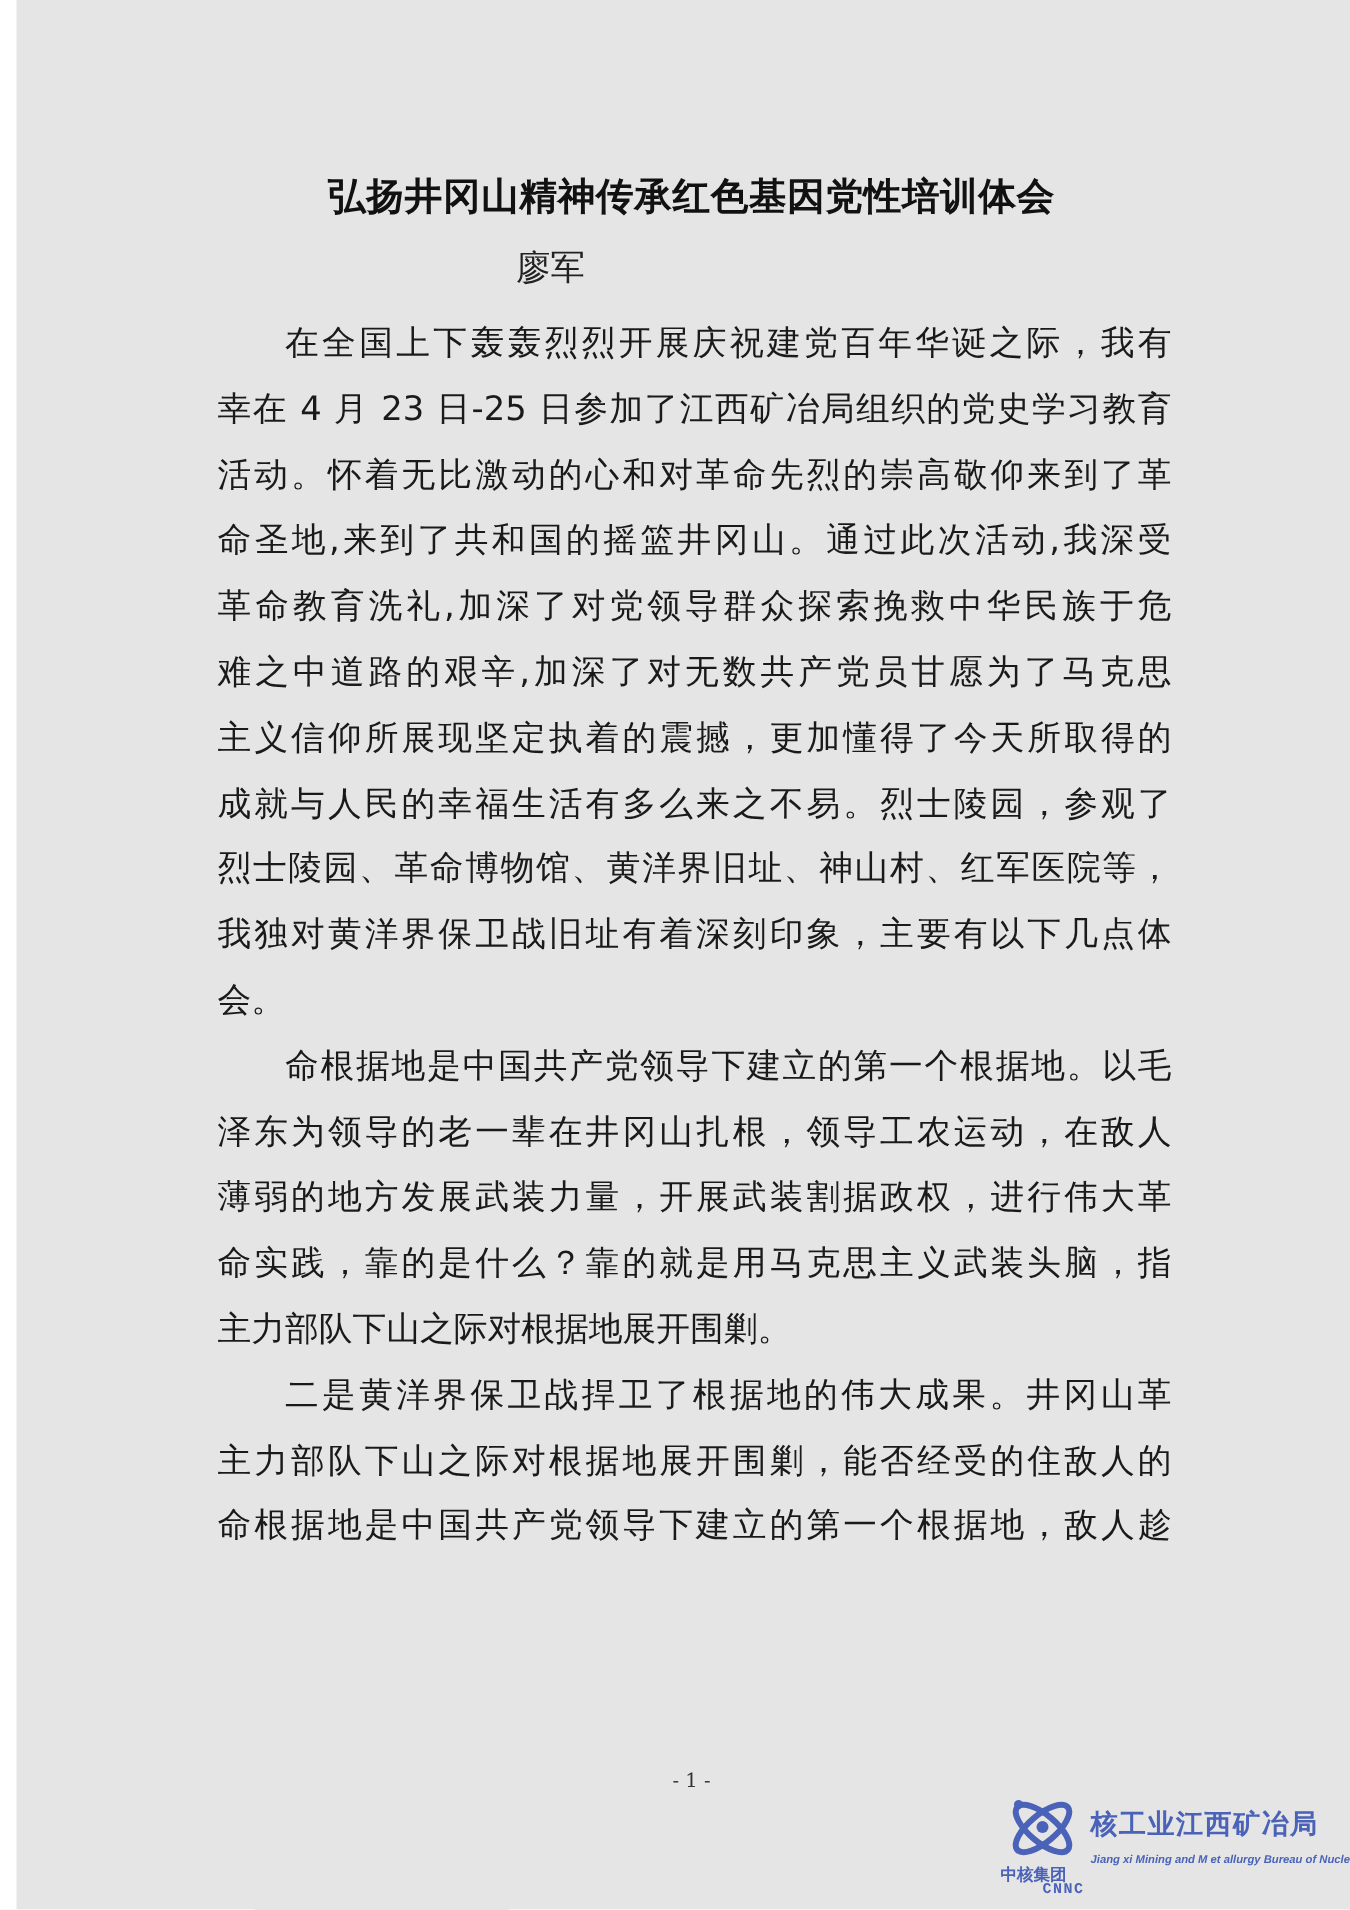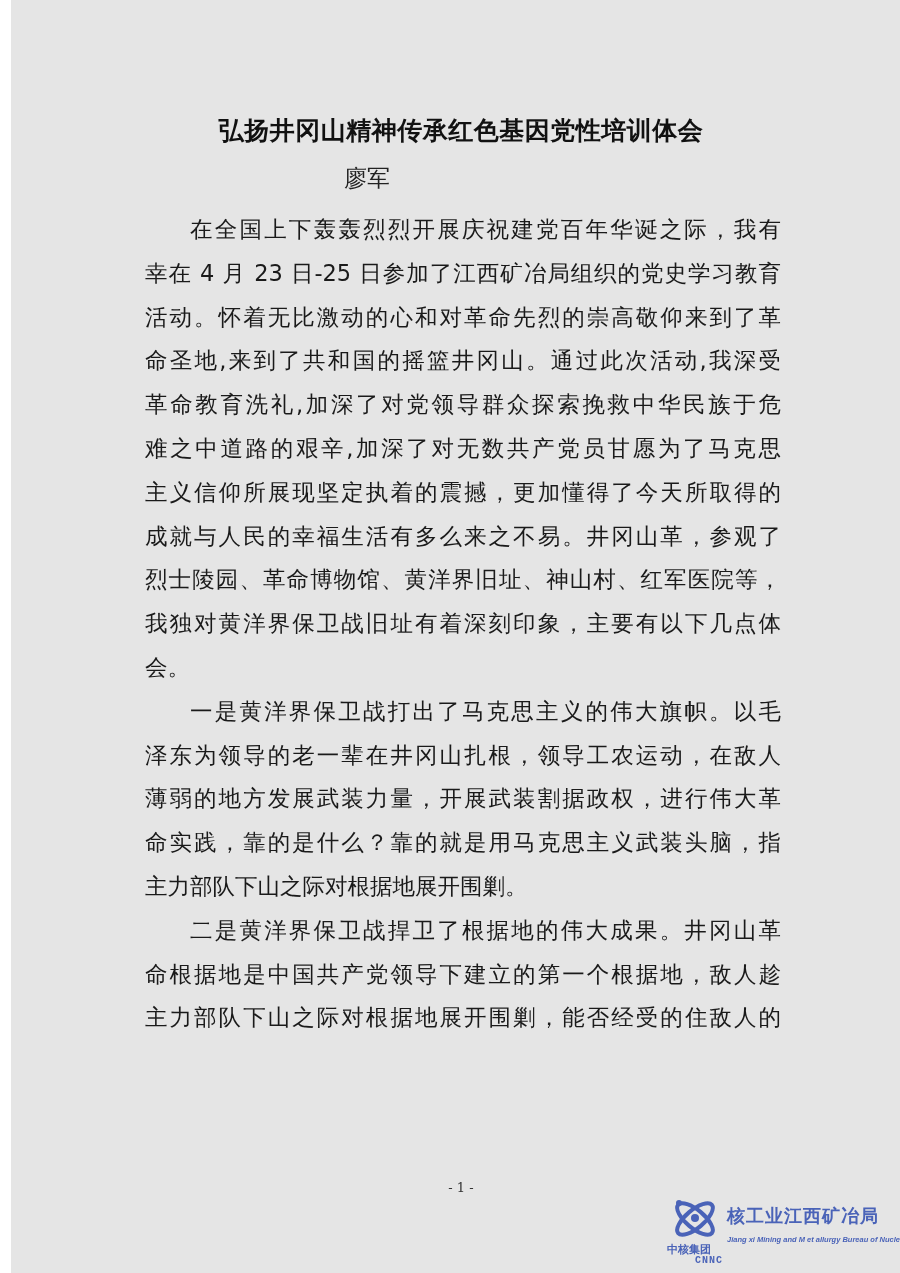--- a/index.html
+++ b/index.html
@@ -53,32 +53,32 @@
   <div class="author">廖军</div>
 
   <div class="body" id="body">
     <div class="line indent">在全国上下轰轰烈烈开展庆祝建党百年华诞之际，我有</div>
     <div class="line">幸在 4 月 23 日-25 日参加了江西矿冶局组织的党史学习教育</div>
     <div class="line">活动。怀着无比激动的心和对革命先烈的崇高敬仰来到了革</div>
     <div class="line">命圣地,来到了共和国的摇篮井冈山。通过此次活动,我深受</div>
     <div class="line">革命教育洗礼,加深了对党领导群众探索挽救中华民族于危</div>
     <div class="line">难之中道路的艰辛,加深了对无数共产党员甘愿为了马克思</div>
     <div class="line">主义信仰所展现坚定执着的震撼，更加懂得了今天所取得的</div>
-    <div class="line">成就与人民的幸福生活有多么来之不易。井冈山革，参观了</div>
+    <div class="line">成就与人民的幸福生活有多么来之不易。烈士陵园，参观了</div>
     <div class="line">烈士陵园、革命博物馆、黄洋界旧址、神山村、红军医院等，</div>
     <div class="line">我独对黄洋界保卫战旧址有着深刻印象，主要有以下几点体</div>
     <div class="line last">会。</div>
-    <div class="line indent">一是黄洋界保卫战打出了马克思主义的伟大旗帜。以毛</div>
+    <div class="line indent">命根据地是中国共产党领导下建立的第一个根据地。以毛</div>
     <div class="line">泽东为领导的老一辈在井冈山扎根，领导工农运动，在敌人</div>
     <div class="line">薄弱的地方发展武装力量，开展武装割据政权，进行伟大革</div>
     <div class="line">命实践，靠的是什么？靠的就是用马克思主义武装头脑，指</div>
     <div class="line last">主力部队下山之际对根据地展开围剿。</div>
     <div class="line indent">二是黄洋界保卫战捍卫了根据地的伟大成果。井冈山革</div>
+    <div class="line">主力部队下山之际对根据地展开围剿，能否经受的住敌人的</div>
     <div class="line">命根据地是中国共产党领导下建立的第一个根据地，敌人趁</div>
-    <div class="line">主力部队下山之际对根据地展开围剿，能否经受的住敌人的</div>
   </div>
 
   <div class="pagenum">- 1 -</div>
 
   <div class="logo">
     <div class="logo-mark">
       <svg width="56" height="46" viewBox="0 0 56 46">
         <g fill="none" stroke="#4a63b8" stroke-width="4" stroke-linecap="round">
           <ellipse cx="28" cy="23" rx="22" ry="9" transform="rotate(-40 28 23)"></ellipse>
           <ellipse cx="28" cy="23" rx="22" ry="9" transform="rotate(40 28 23)"></ellipse>

